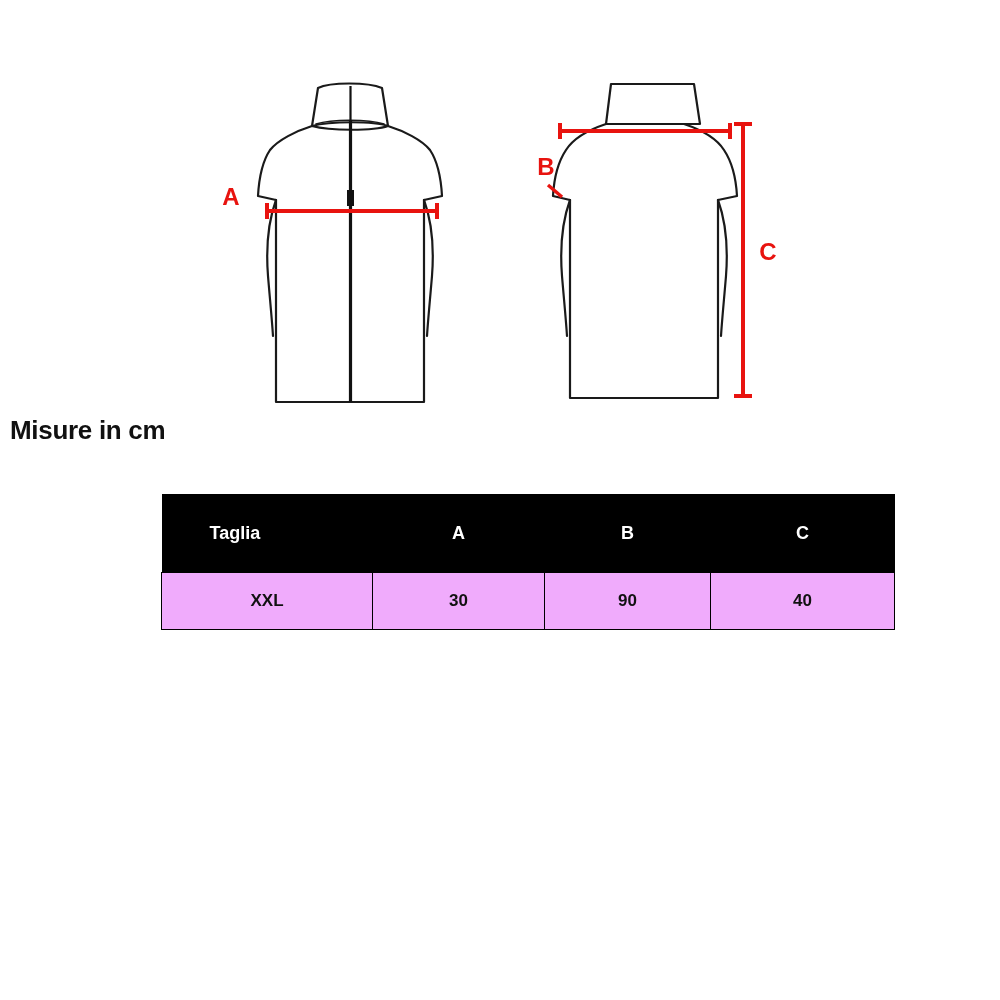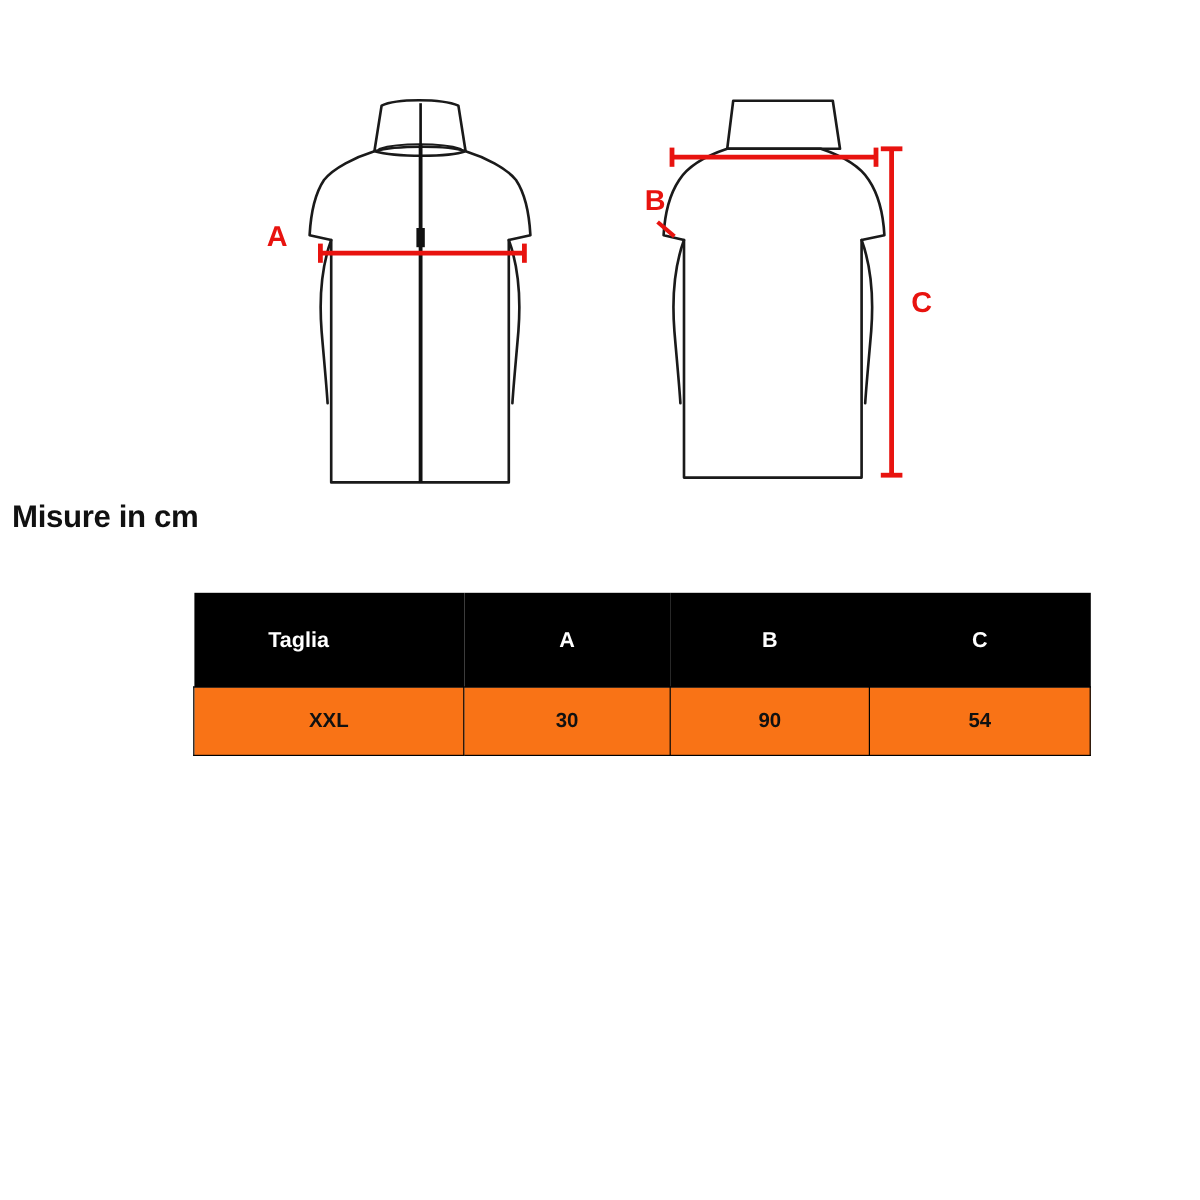--- a/index.html
+++ b/index.html
@@ -54,31 +54,31 @@
     color: #ffffff;
     font-size: 18px;
     font-weight: bold;
     height: 76px;
     vertical-align: middle;
     text-align: center;
     border: none;
   }
   table.size-table thead th.first-col {
     text-align: left;
-    padding-left: 62px;
+    padding-left: 48px;
   }
   table.size-table tbody td {
     border: 1px solid #000000;
     height: 54px;
     text-align: center;
     vertical-align: middle;
     font-size: 17px;
     font-weight: bold;
     color: #111111;
-    background: #f97316;
+    background: #f0abfc;
   }
   .lbl {
     font-size: 24px;
     font-weight: bold;
     fill: #e8130f;
     font-family: "Liberation Sans", sans-serif;
   }
 </style>
 </head>
 <body>
@@ -171,19 +171,19 @@
           <th style="width:170px">A</th>
           <th style="width:164px">B</th>
           <th style="width:182px">C</th>
         </tr>
       </thead>
       <tbody>
         <tr>
           <td>XXL</td>
           <td>30</td>
           <td>90</td>
-          <td>54</td>
+          <td>40</td>
         </tr>
       </tbody>
     </table>
   </div>
 
 </div>
 
 </body></html>

